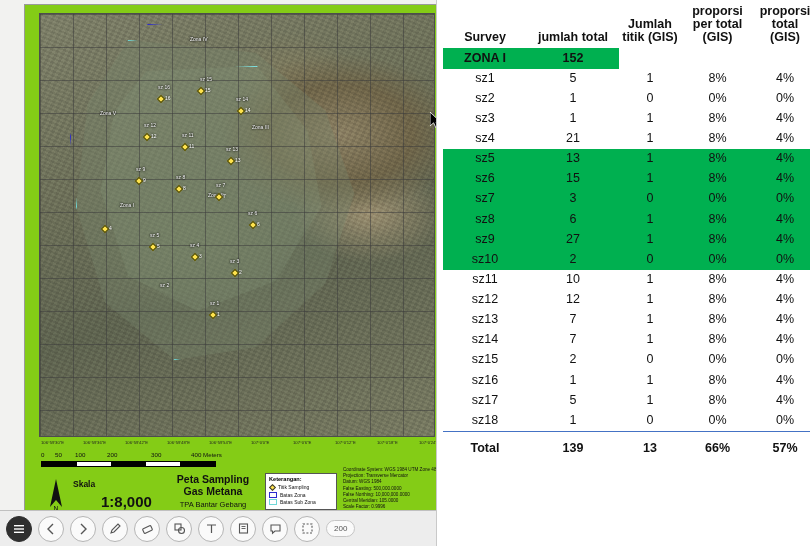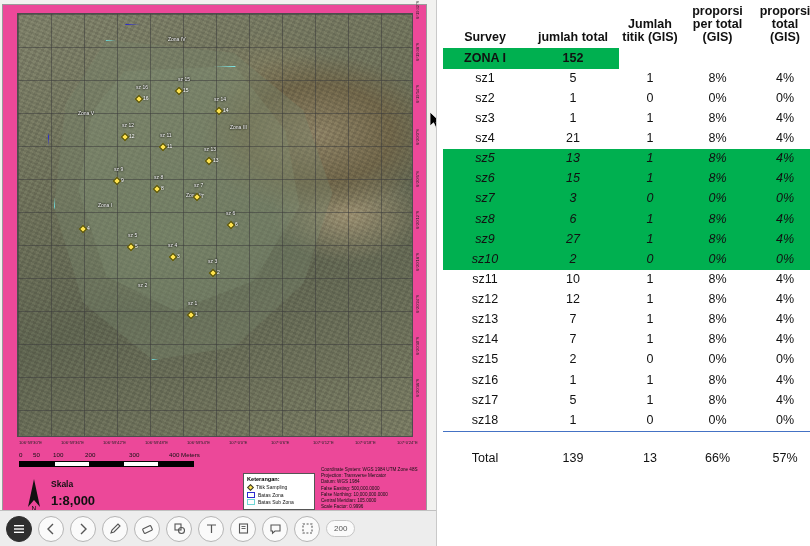--- a/index.html
+++ b/index.html
@@ -21,23 +21,23 @@
   .map-panel {
     position: relative;
     width: 437px;
     height: 546px;
     background: #f2f2f0;
     border-right: 1px solid #c9c9c9;
     overflow: hidden;
   }
   .map-sheet {
     position: absolute;
-    left: 2px; top: 4px;
+    left: 24px; top: 4px;
     width: 425px; height: 512px;
-    background: #ec4899;
+    background: #84cc16;
     border: 1px solid #9a9a9a;
   }
   
   .map-frame {
     position: absolute;
     left: 14px; top: 8px;
     width: 396px; height: 424px;
     border: 1px solid #4d4d4d;
     background: #e9e9e4;
     overflow: hidden;
@@ -165,21 +165,21 @@
     text-align: center;
   }
   .north svg { display: block; }
   .skala {
     position: absolute;
     left: 48px; top: 474px;
     font-size: 8.5px;
     font-weight: bold;
     color: #111;
   }
-  .skala .ratio { font-size: 13px; margin-top: 4px; }
+  .skala .ratio { font-size: 15px; margin-top: 4px; margin-left: 28px; }
 
   .map-title {
     position: absolute;
     left: 128px; top: 468px;
     width: 120px;
     text-align: center;
     color: #111;
   }
   .map-title .t1 { font-size: 10.5px; font-weight: bold; line-height: 1.15; }
   .map-title .t2 { font-size: 7.5px; margin-top: 3px; }
@@ -288,25 +288,25 @@
   col.c5 { width: 62px; }
 
   tr.zona-row td {
     background: transparent;
   }
   tr.zona-row td.z1, tr.zona-row td.z2 {
     background: #00b050;
     font-weight: bold;
   }
   tr.zona-row td.z1 { text-align: center; }
-  tr.highlight td { background: #00b050; font-style: italic; }
+  tr.highlight td { background: #00b050; }
   tr.total-row td {
     border-top: 1.6px solid #4472c4;
-    font-weight: normal;
-    padding-top: 20px;
+    font-weight: bold;
+    padding-top: 10px;
   }
   tr.total-row td.label-col { text-align: center; }
 </style>
 </head>
 <body>
 
 <div class="app">
 
   <div class="map-panel">
     <div class="map-sheet">
@@ -424,20 +424,25 @@
           <polygon points="13,2 19,30 13,23 7,30" fill="#111"></polygon>
           <text x="13" y="34" font-size="7" text-anchor="middle" fill="#111" font-family="Liberation Sans">N</text>
         </svg>
       </div>
 
       <div class="skala">
         <div>Skala</div>
         <div class="ratio">1:8,000</div>
       </div>
 
+      <div class="map-title">
+        <div class="t1">Peta Sampling</div>
+        <div class="t1">Gas Metana</div>
+        <div class="t2">TPA Bantar Gebang</div>
+      </div>
 
       <div class="legend">
         <div class="lg-title">Keterangan:</div>
         <div class="lg-row">
           <span class="lg-sym lg-pt"></span>
           <span class="lg-label">Titik Sampling</span>
         </div>
         <div class="lg-row">
           <span class="lg-sym lg-zona"></span>
           <span class="lg-label">Batas Zona</span>

